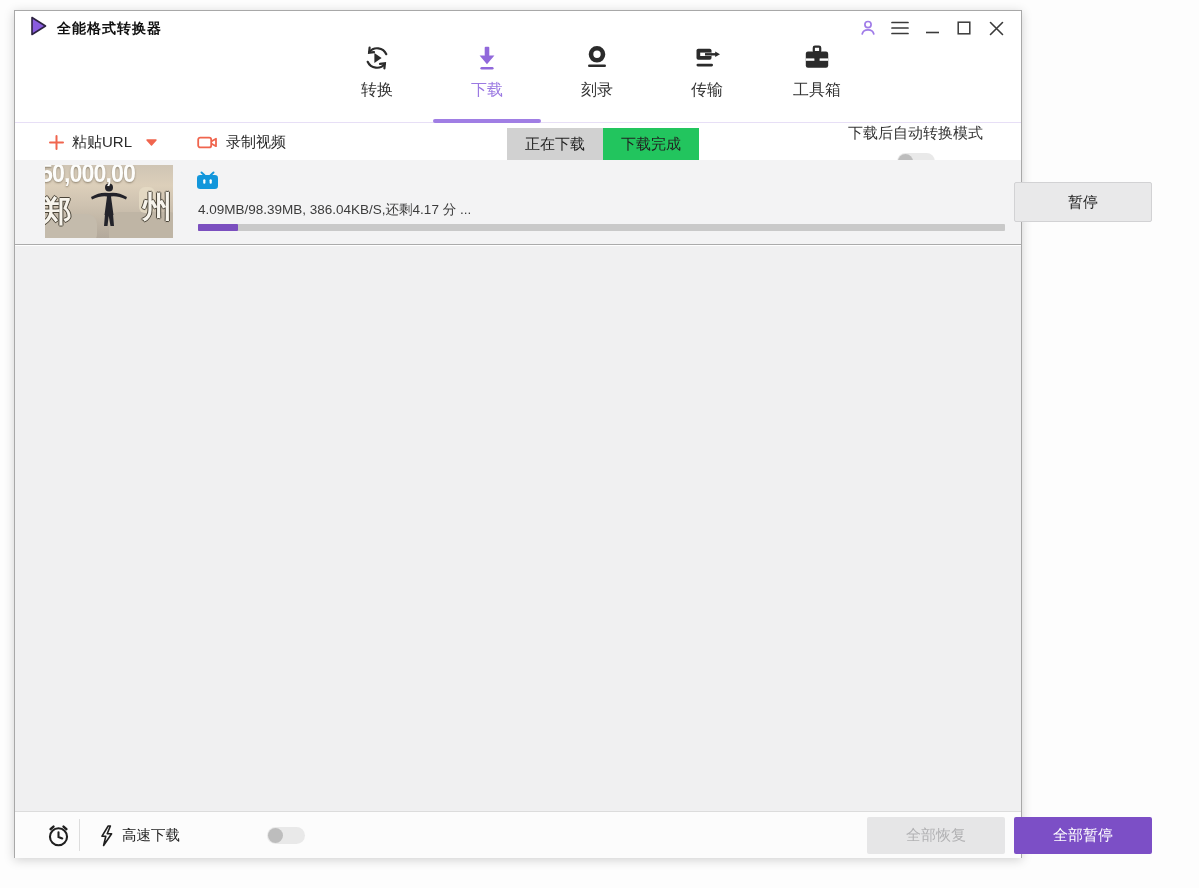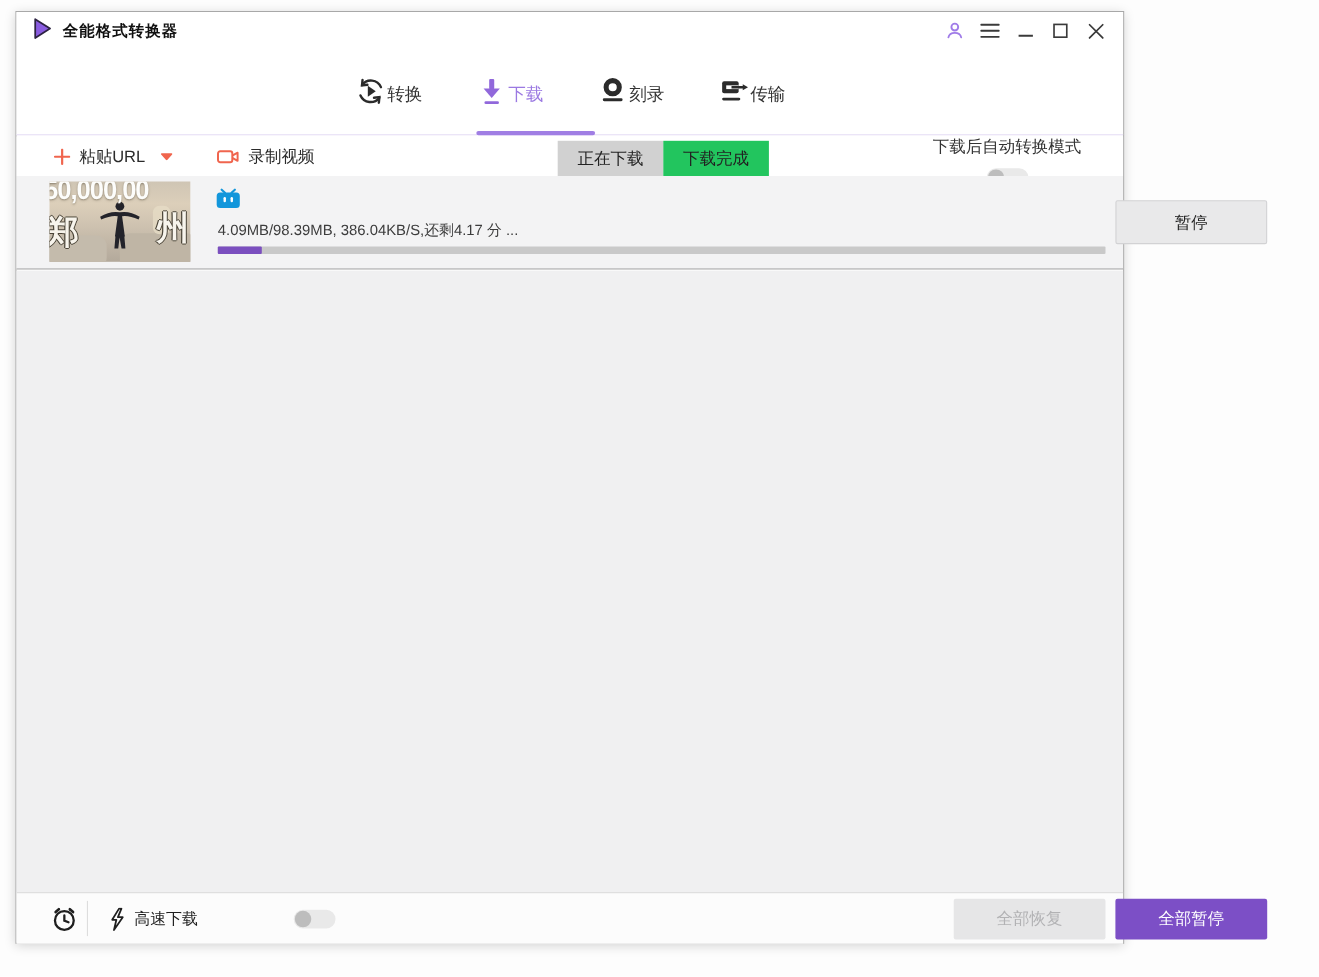--- a/index.html
+++ b/index.html
@@ -10,21 +10,21 @@
   
   .header { position:absolute; left:0; top:0; width:100%; height:112px; background:#ffffff; border-bottom:1px solid #e7dff6; }
   .titlebar { position:absolute; left:0; top:0; width:100%; height:34px; }
   .logo { position:absolute; left:12px; top:4px; width:22px; height:22px; }
   .app-title { position:absolute; left:42px; top:9px; font-size:14px; font-weight:bold; color:#111; letter-spacing:1px; }
   .win-icons { position:absolute; right:14px; top:6px; display:flex; align-items:center; gap:10px; }
   .win-icon { width:22px; height:22px; display:flex; align-items:center; justify-content:center; cursor:pointer; }
 
   
   .nav { position:absolute; left:307px; top:28px; display:flex; }
-  .nav-tab { position:relative; width:110px; height:84px; display:flex; align-items:center; padding-top:4px; cursor:pointer; }
+  .nav-tab { position:relative; width:110px; height:84px; display:flex; flex-direction:column; align-items:center; padding-top:4px; cursor:pointer; }
   .nav-tab .nav-icon { width:30px; height:30px; }
   .nav-label { margin-top:7px; font-size:16px; color:#333; }
   .nav-tab.active .nav-label { color:#9b79e2; }
   .tab-underline { display:none; position:absolute; bottom:0; left:1px; width:108px; height:4px; background:#a07ee4; border-radius:2px; }
   .nav-tab.active .tab-underline { display:block; }
 
   
   .toolbar { position:absolute; left:0; top:113px; width:100%; height:36px; background:#ffffff; }
   .tool-btn { position:absolute; display:flex; align-items:center; gap:8px; height:36px; cursor:pointer; font-size:15px; color:#2a2a2a; }
   .paste-url { left:34px; top:0; }
@@ -150,20 +150,30 @@
           <svg class="nav-icon" viewBox="0 0 30 30">
             <rect x="4.5" y="5.8" width="15" height="11" rx="1.8" fill="#2b2b2b"></rect>
             <rect x="8.2" y="9.6" width="11.3" height="3.4" fill="#ffffff"></rect>
             <path d="M13 11.3 H24.6" stroke="#2b2b2b" stroke-width="2.4"></path>
             <path d="M28 11.3 L23.2 8.6 V14 Z" fill="#2b2b2b"></path>
             <rect x="4.5" y="20.8" width="16.5" height="2.6" rx="1.3" fill="#2b2b2b"></rect>
           </svg>
           <div class="nav-label">传输</div>
 
         </div>
+        <div class="nav-tab">
+          <svg class="nav-icon" viewBox="0 0 30 30">
+            <rect x="11.8" y="3.6" width="6.4" height="5.6" rx="1.2" fill="none" stroke="#2b2b2b" stroke-width="2.2"></rect>
+            <rect x="3.8" y="8.6" width="22.4" height="16.2" rx="2.2" fill="#2b2b2b"></rect>
+            <rect x="3.8" y="15.4" width="22.4" height="2.4" fill="#ffffff"></rect>
+            <rect x="12.4" y="14.2" width="5.2" height="4.8" rx="1" fill="#2b2b2b"></rect>
+          </svg>
+          <div class="nav-label">工具箱</div>
+
+        </div>
       </div>
     </div>
 
     <div class="toolbar">
       <div class="tool-btn paste-url">
         <svg width="15" height="15" viewBox="0 0 15 15" stroke="#f0654e" stroke-width="2" stroke-linecap="round">
             <path d="M7.5 1 V14 M1 7.5 H14"></path>
           </svg>
         <span>粘贴URL</span>
         <svg width="11" height="7" viewBox="0 0 11 7" style="margin-left:6px;">

